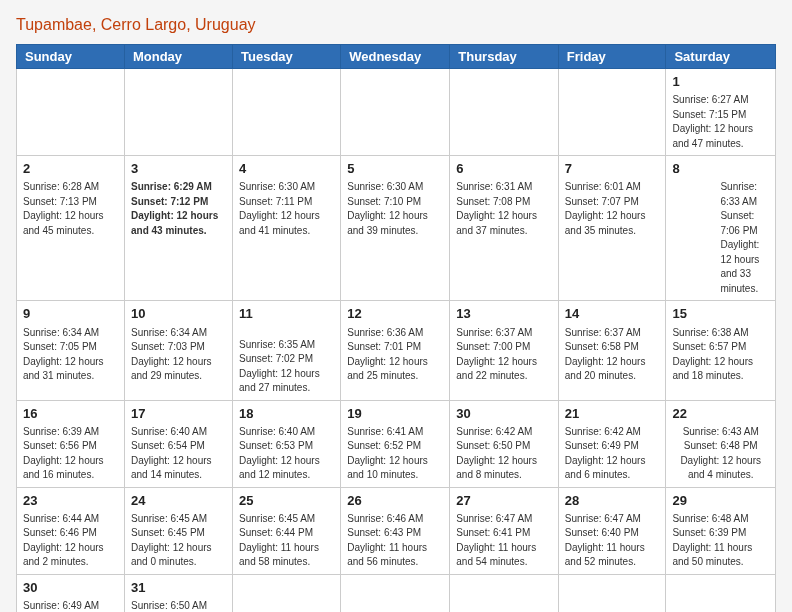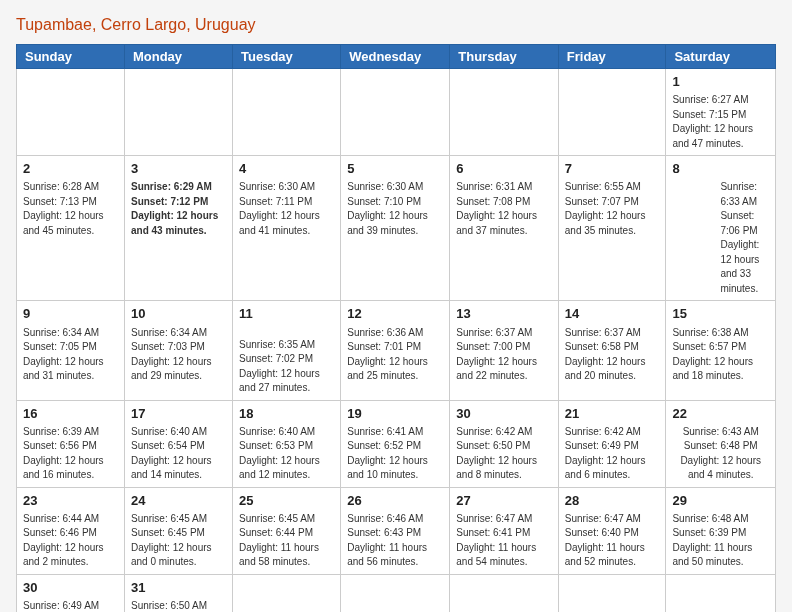--- a/index.html
+++ b/index.html
@@ -154,21 +154,21 @@
           </td>
           <td>
             <span class="day-number">6</span>
             <div class="day-info" style="white-space: pre-line;">Sunrise: 6:31 AM
 Sunset: 7:08 PM
 Daylight: 12 hours
 and 37 minutes.</div>
           </td>
           <td>
             <span class="day-number">7</span>
-            <div class="day-info" style="white-space: pre-line;">Sunrise: 6:55 AM
+            <div class="day-info" style="white-space: pre-line;">Sunrise: 6:01 AM
 Sunset: 7:07 PM
 Daylight: 12 hours
 and 35 minutes.</div>
           </td>
           <td>
             <span class="day-number">8</span>
             <div class="day-info" style="white-space: pre-line; margin-left: 48px;">Sunrise: 6:33 AM
 Sunset: 7:06 PM
 Daylight: 12 hours
 and 33 minutes.</div>

